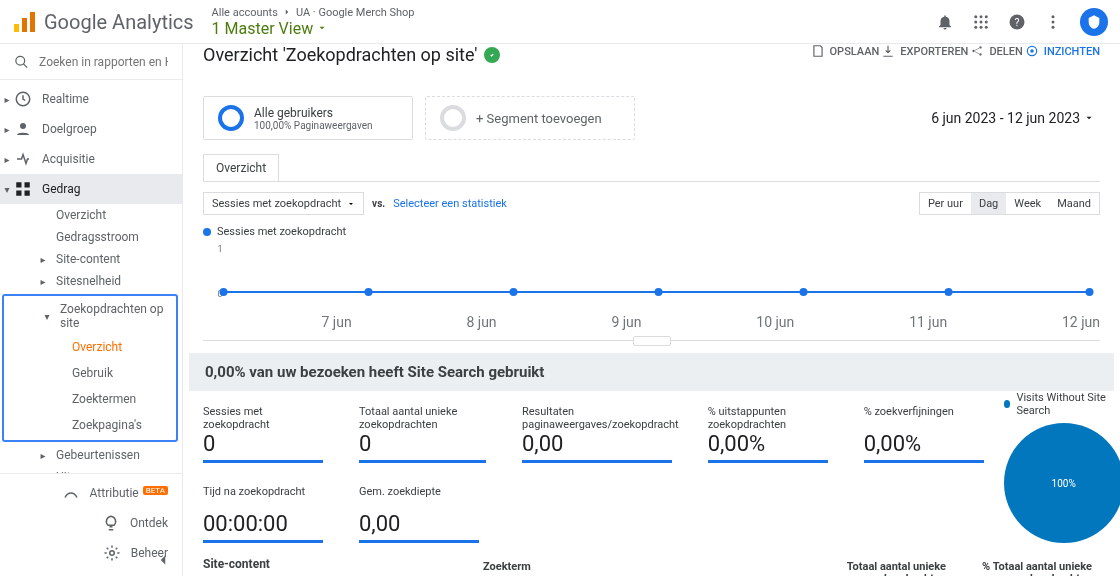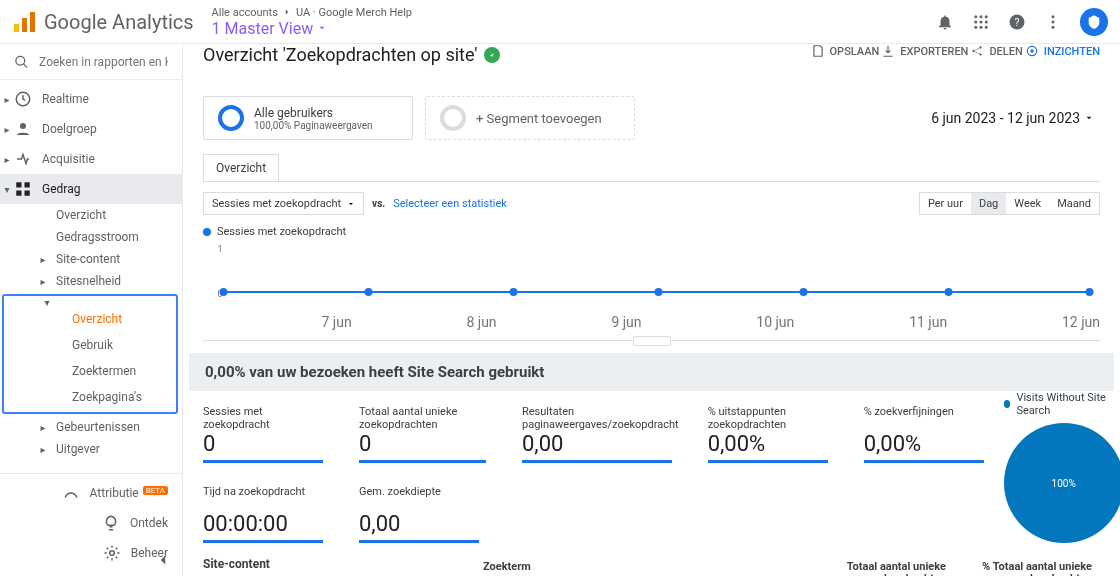--- a/index.html
+++ b/index.html
@@ -3,21 +3,21 @@
   <meta charset="utf-8">
   <style>
     * { margin:0; padding:0; box-sizing:border-box; font-family:Roboto,Arial,sans-serif; }
     body { width:1120px; height:576px; overflow:hidden; background:#fff; color:#3c4043; font-size:13px; }
     .topbar { height:44px; display:flex; align-items:center; padding:0 12px; border-bottom:1px solid #e8eaed; }
     .logo { display:flex; align-items:center; gap:8px; margin-right:8px; }
     .logo svg { width:24px; height:24px; }
     .logo-text { font-family:'Product Sans',Roboto,Arial,sans-serif; font-size:20px; color:#5f6368; }
     .breadcrumb { margin-left:10px; display:flex; flex-direction:column; justify-content:center; }
     .breadcrumb-top { font-size:11px; color:#5f6368; display:flex; align-items:center; gap:4px; }
-    .breadcrumb-bottom { font-size:16px; font-weight:400; color:#8b5cf6; display:flex; align-items:center; gap:4px; }
+    .breadcrumb-bottom { font-size:16px; font-weight:400; color:#4d7c0f; display:flex; align-items:center; gap:4px; }
     .top-icons { margin-left:auto; display:flex; align-items:center; gap:18px; color:#5f6368; }
     .icon { width:18px; height:18px; fill:currentColor; cursor:pointer; }
     .avatar { width:28px; height:28px; border-radius:50%; background:#1a73e8; display:flex; align-items:center; justify-content:center; color:#fff; }
 
     .main { display:flex; height:calc(100% - 44px); }
 
     .sidebar { width:183px; border-right:1px solid #e8eaed; display:flex; flex-direction:column; position:relative; }
     .search-row { height:36px; display:flex; align-items:center; padding:0 14px; gap:10px; border-bottom:1px solid #e8eaed;}
     .search-row input { border:none; outline:none; font-size:12px; color:#5f6368; width:100%; }
     .nav { overflow-y:auto; flex:1; padding-top:4px; font-size:12px; }
@@ -107,21 +107,21 @@
         <rect x="18" y="2" width="5" height="20" fill="#e37400"></rect>
       </svg>
     <span class="logo-text">Google Analytics</span>
   </div>
   <div class="breadcrumb">
     <div class="breadcrumb-top">
       <span>Alle accounts</span>
       <svg class="icon" style="width:10px;height:10px" viewBox="0 0 24 24">
           <path d="M9 6l6 6-6 6"></path>
         </svg>
-      <span>UA · Google Merch Help</span>
+      <span>UA · Google Merch Shop</span>
     </div>
     <div class="breadcrumb-bottom">
       <span>1 Master View</span>
       <svg class="icon" style="width:10px;height:10px" viewBox="0 0 24 24">
           <path d="M6 9l6 6 6-6"></path>
         </svg>
     </div>
   </div>
   <div class="top-icons">
     <svg class="icon" viewBox="0 0 24 24">
@@ -211,20 +211,21 @@
           </div>
         <div class="nav-item">
             <span class="caret">▸</span>
             <span>Sitesnelheid</span>
           </div>
       </div>
       <div class="zoek-box">
         <div class="nav-sub">
           <div class="nav-item">
               <span class="caret">▾</span>
+              <span>Zoekopdrachten op site</span>
             </div>
         </div>
         <div class="nav-sub2">
           <div class="nav-item sel">
               <span>Overzicht</span>
             </div>
           <div class="nav-item">
               <span>Gebruik</span>
             </div>
           <div class="nav-item">

